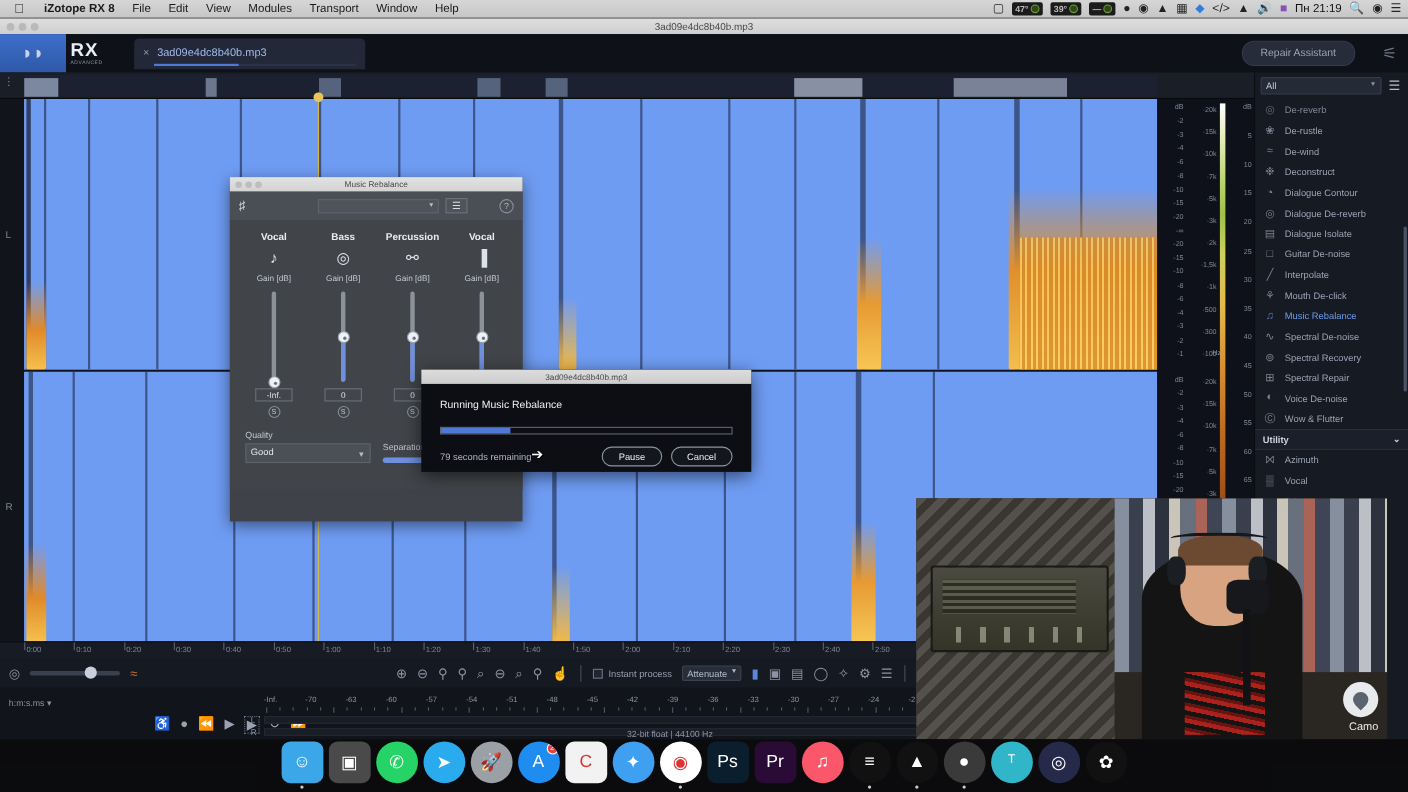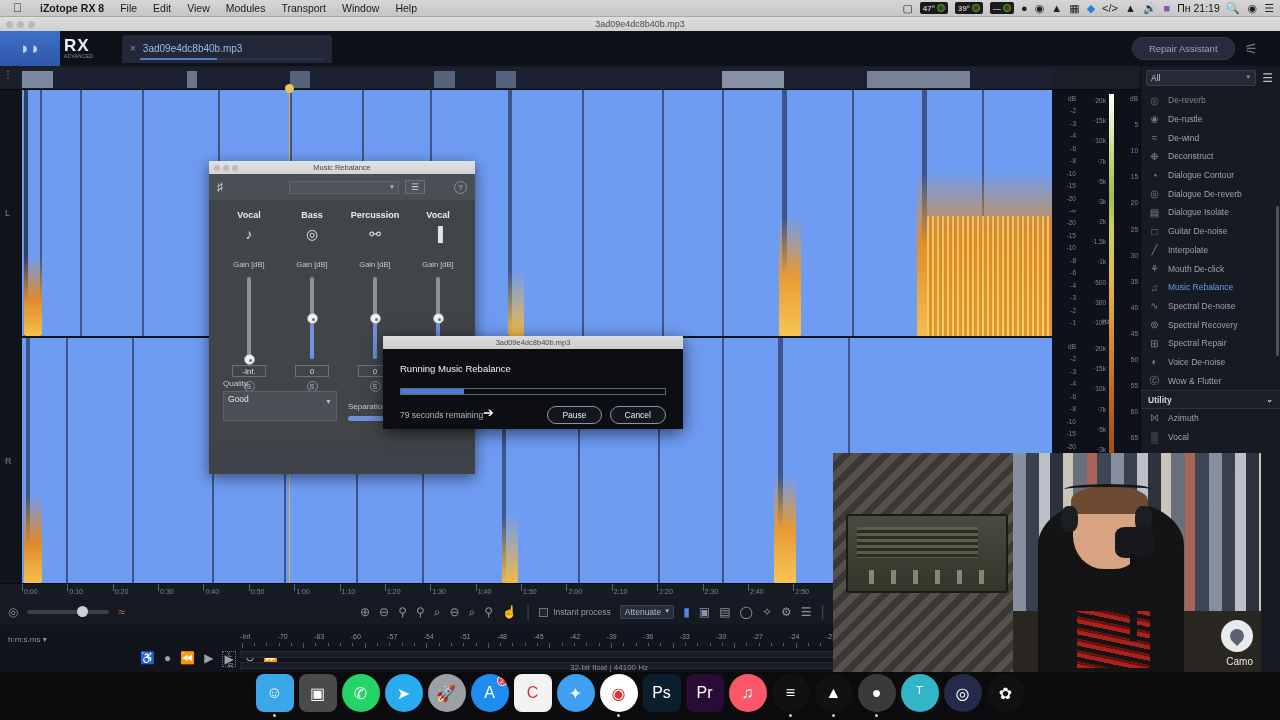--- a/index.html
+++ b/index.html
@@ -54,21 +54,21 @@
   #brand .adv { color: #8f98a8; font-size: 4.5px; letter-spacing: .6px; }
   #tabstrip { flex: 1; display: flex; align-items: center; padding-left: 10px; }
   .rxtab {
     width: 210px; height: 28px; background: #222838; border-radius: 4px 4px 0 0;
     display: flex; align-items: center; position: relative; padding: 0 8px; gap: 7px;
   }
   .rxtab .x { color: #8c94a4; font-size: 10px; }
   .rxtab .nm { color: #9fb8e8; font-size: 10px; }
   .rxtab .pbar { position: absolute; left: 18px; right: 8px; bottom: 3px; height: 2px; background: #2b3245; }
   .rxtab .pbar i { display: block; height: 100%; width: 42%; background: #4e7ad6; }
-  #hdr-right { display: flex; align-items: center; gap: 10px; padding-right: 22px; justify-content: center; }
+  #hdr-right { display: flex; align-items: center; gap: 25px; padding-right: 10px; justify-content: center; }
   #repair-assistant {
     background: #262c3a; color: #9aa2b2; font-size: 9.5px; border-radius: 11px;
     padding: 5px 16px; border: 1px solid #333b4c;
   }
   #hdr-right .ico { color: #6f7889; font-size: 15px; }
 
   
   #editor { position: absolute; top: 49px; left: 0; width: 1140px; height: 517px; background: #11141b; }
   #minimap {
     position: absolute; top: 0; left: 0; width: 1140px; height: 24px;
@@ -220,41 +220,41 @@
   #mr-hamb {
     width: 20px; height: 14px; border: 1px solid #6a707a; background: #4f545c;
     display: flex; align-items: center; justify-content: center; color: #d6dae1; font-size: 9px;
   }
   #mr-help { margin-left: auto; width: 13px; height: 13px; border: 1px solid #8b919b; border-radius: 50%;
     color: #b6bcc6; font-size: 8px; display: flex; align-items: center; justify-content: center; }
   #mr-body { position: relative; height: 245px; background: #414549; }
   .mr-col { position: absolute; top: 10px; width: 62px; text-align: center; }
   .mr-col .nm { color: #e9ecf1; font-size: 9px; font-weight: bold; }
   .mr-col .ic { color: #dde1e8; font-size: 14px; margin-top: 6px; height: 16px; }
-  .mr-col .gl { color: #c2c7cf; font-size: 7.5px; margin-top: 18px; }
+  .mr-col .gl { color: #c2c7cf; font-size: 7.5px; margin-top: 6px; }
   .mr-slider { position: relative; width: 4px; height: 82px; margin: 8px auto 0; background: #8d9199; border-radius: 2px; }
   .mr-slider .fill { position: absolute; left: 0; width: 4px; background: #6f8fdf; border-radius: 2px; }
   .mr-slider .knb {
     position: absolute; left: -3.5px; width: 11px; height: 11px; border-radius: 50%;
     background: #eef1f6; border: 1px solid #9aa0aa;
   }
   .mr-slider .knb:after { content:""; position:absolute; left:4px; top:4px; width:3px; height:3px; border-radius:50%; background:#6a7180;}
   .mr-val {
     margin: 6px auto 0; width: 34px; height: 12px; border: 1px solid #6c7178; background: #42464b;
     color: #dfe3ea; font-size: 7.5px; line-height: 11px; text-align: center;
   }
   .mr-solo {
     margin: 4px auto 0; width: 11px; height: 11px; border-radius: 50%;
     border: 1px solid #878d96; color: #c3c8d1; font-size: 6.5px; line-height: 10px; text-align: center;
   }
   #mr-quality { position: absolute; left: 14px; bottom: 24px; width: 114px; }
   #mr-sep { position: absolute; left: 139px; bottom: 24px; width: 114px; }
   .mr-lbl { color: #c2c7cf; font-size: 8px; margin-bottom: 3px; }
   #mr-qsel {
-    height: 30px; background: #4b4f56; border: 1px solid #5d626b; color: #e4e8ee;
+    height: 18px; background: #4b4f56; border: 1px solid #5d626b; color: #e4e8ee;
     font-size: 8.5px; line-height: 14px; padding-left: 4px; position: relative;
   }
   #mr-qsel .cv { position: absolute; right: 4px; top: 3px; font-size: 7px; color: #b6bcc6; }
   #mr-septrack { height: 5px; background: #565b63; border-radius: 3px; position: relative; margin-top: 5px;}
   #mr-septrack .fill { position: absolute; left: 0; top: 0; bottom: 0; width: 52%; background: #6f8fdf; border-radius: 3px; }
   #mr-footer {
     position: absolute; left: 0; right: 0; bottom: 0; height: 29px; background: #4a4e55;
     display: flex; align-items: center; padding: 0 10px; gap: 6px;
   }
   .mrbtn {

